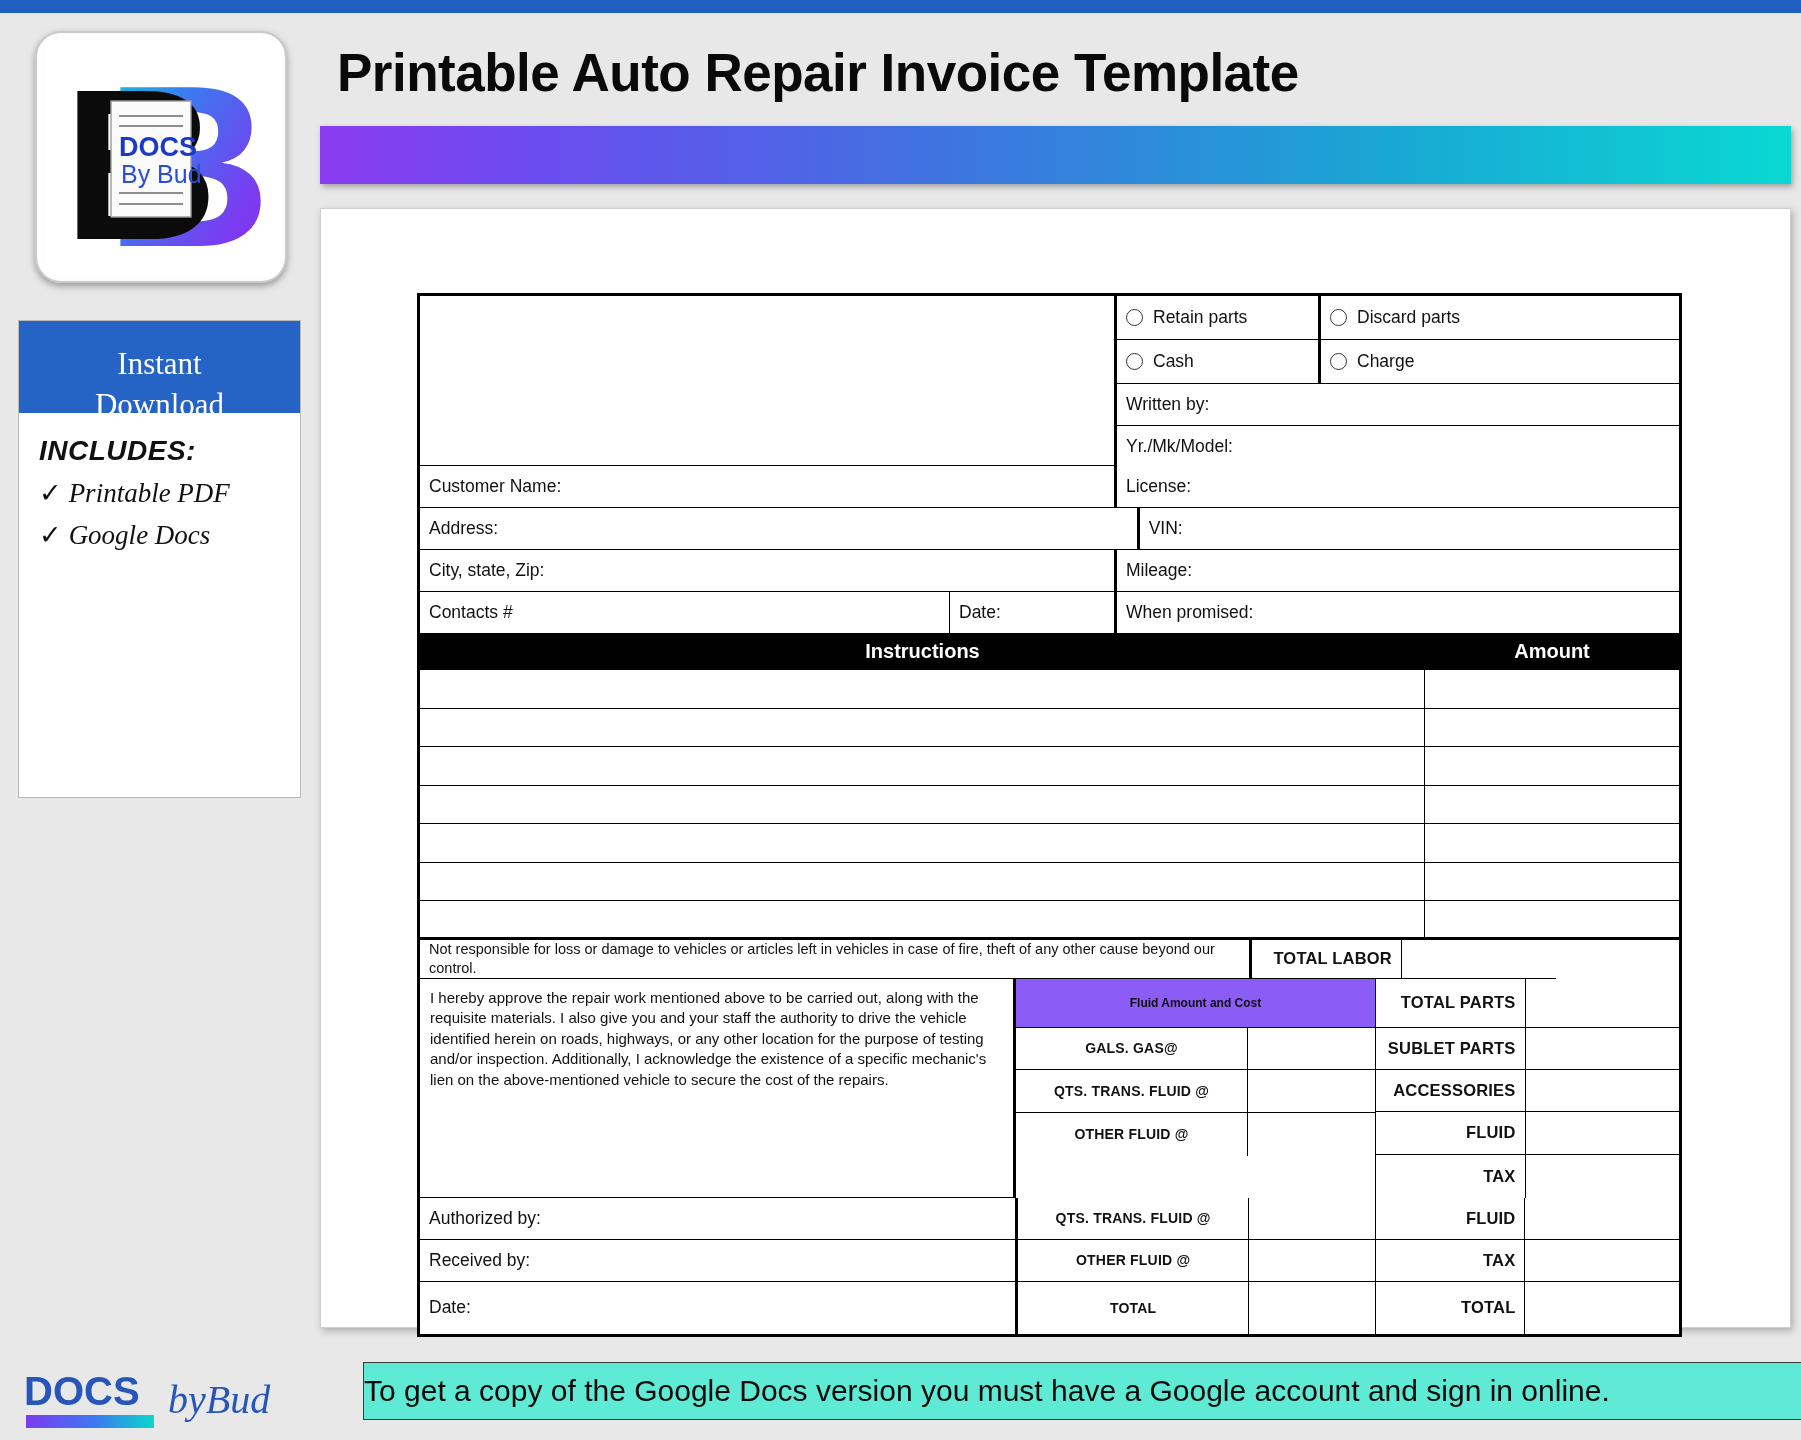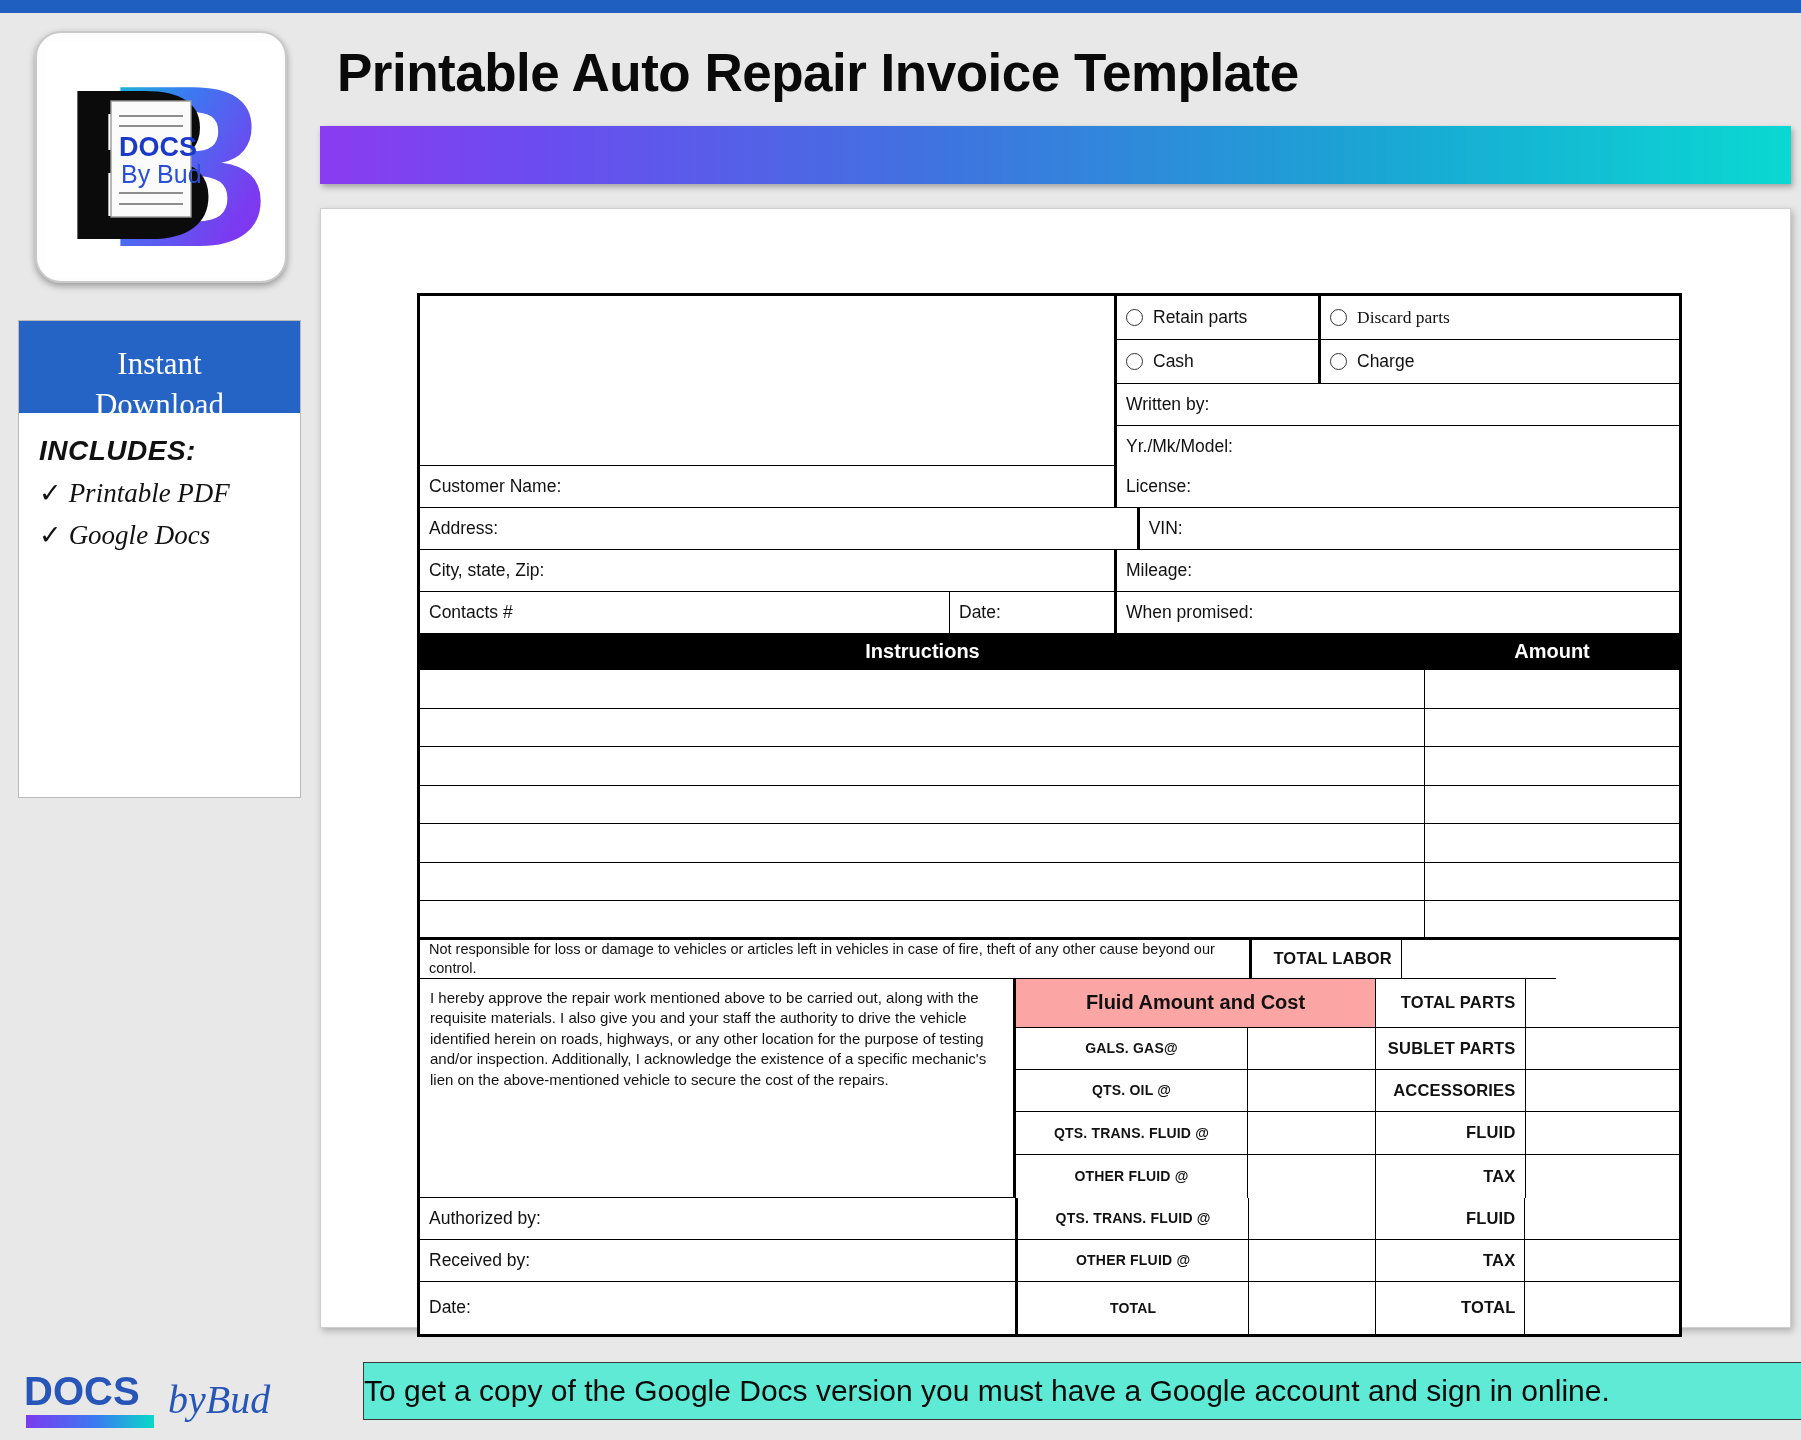--- a/index.html
+++ b/index.html
@@ -170,23 +170,23 @@
     color: #111;
   }
   .approve {
     font-size: 15px;
     line-height: 1.37;
     color: #111;
     padding: 9px 10px;
     display: block;
   }
   .fluid-head {
-    background: #fca5a5;
+    background: #8b5cf6;
     font-weight: bold;
-    font-size: 20px;
+    font-size: 12px;
     justify-content: center;
   }
   .fluid-label {
     font-weight: bold;
     font-size: 14px;
     justify-content: center;
     letter-spacing: .2px;
   }
   .tot-label {
     font-weight: bold;
@@ -287,21 +287,21 @@
 
       <div class="cell thick-r" style="width:697px; height:170px;"></div>
 
       <div style="width:562px;">
 
         <div class="row">
           <div class="cell thick-r" style="width:204px;height:44px;">
             <span class="radio"></span>
             <span>Retain parts</span>
           </div>
-          <div class="cell" style="width:358px;height:44px;font-family:Liberation Serif, serif;">
+          <div class="cell" style="width:358px;height:44px;">
             <span class="radio"></span>
             <span>Discard parts</span>
           </div>
         </div>
 
         <div class="row">
           <div class="cell thick-r" style="width:204px;height:44px;">
             <span class="radio"></span>
             <span>Cash</span>
           </div>
@@ -419,26 +419,20 @@
         <div class="cell fluid-head" style="width:359px;height:49px;border-right:none;">
           <span>Fluid Amount and Cost</span>
         </div>
         <div class="row">
           <div class="cell fluid-label" style="width:232px;height:42px;">
             <span>GALS. GAS@</span>
           </div>
           <div class="cell" style="width:127px;height:42px;border-right:none;"></div>
         </div>
         <div class="row">
-          <div class="cell fluid-label" style="width:232px;height:42px;">
-            <span>QTS. OIL @</span>
-          </div>
-          <div class="cell" style="width:127px;height:42px;border-right:none;"></div>
-        </div>
-        <div class="row">
           <div class="cell fluid-label" style="width:232px;height:43px;">
             <span>QTS. TRANS. FLUID @</span>
           </div>
           <div class="cell" style="width:127px;height:43px;border-right:none;"></div>
         </div>
         <div class="row">
           <div class="cell fluid-label" style="width:232px;height:43px;border-bottom:none;">
             <span>OTHER FLUID @</span>
           </div>
           <div class="cell" style="width:127px;height:43px;border-right:none;border-bottom:none;"></div>

